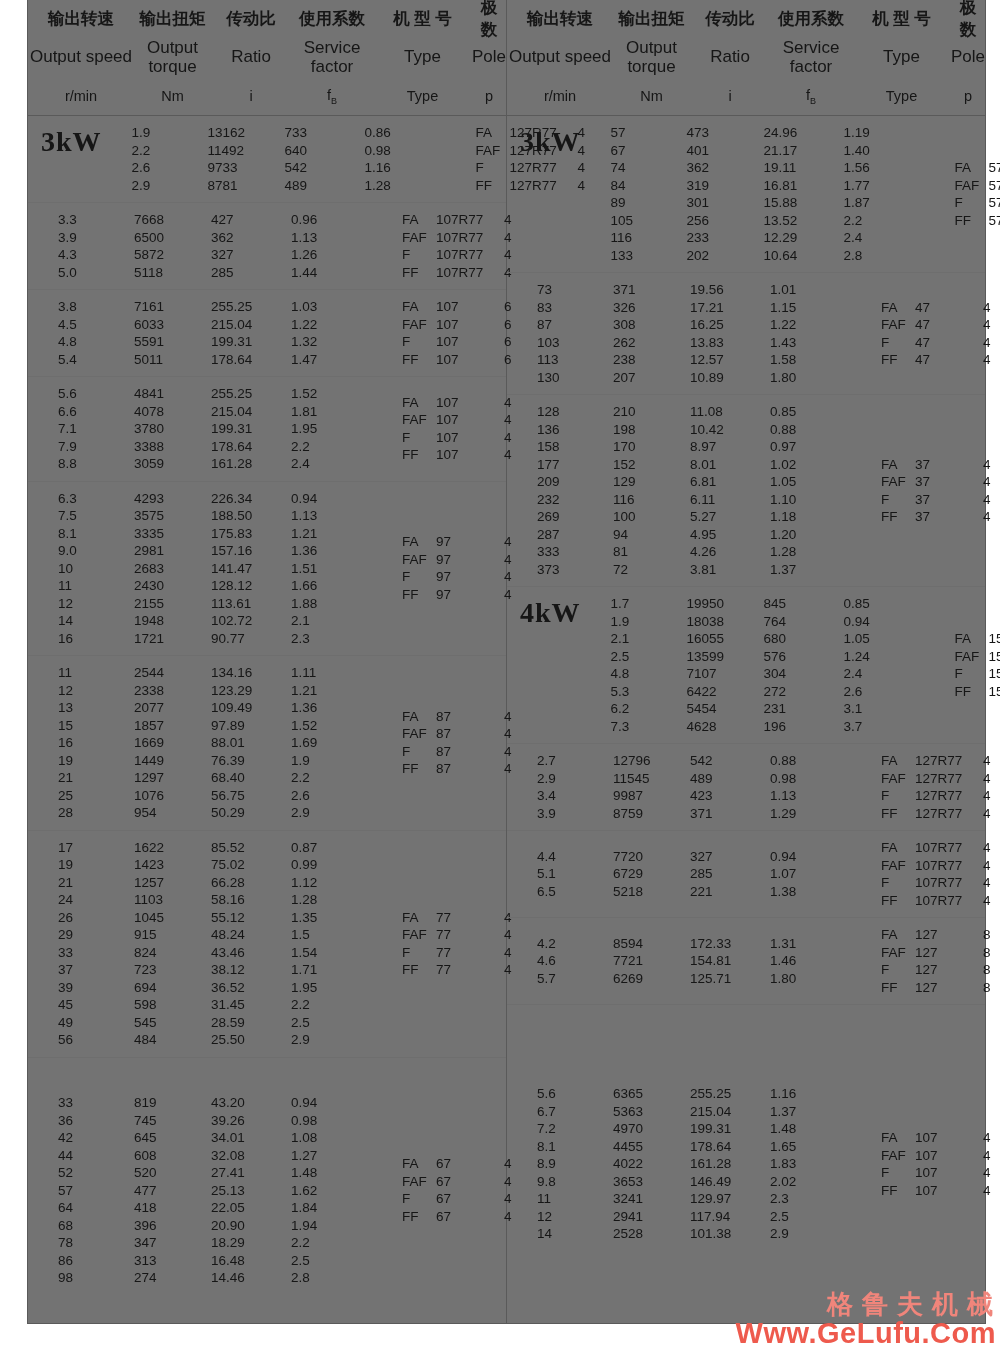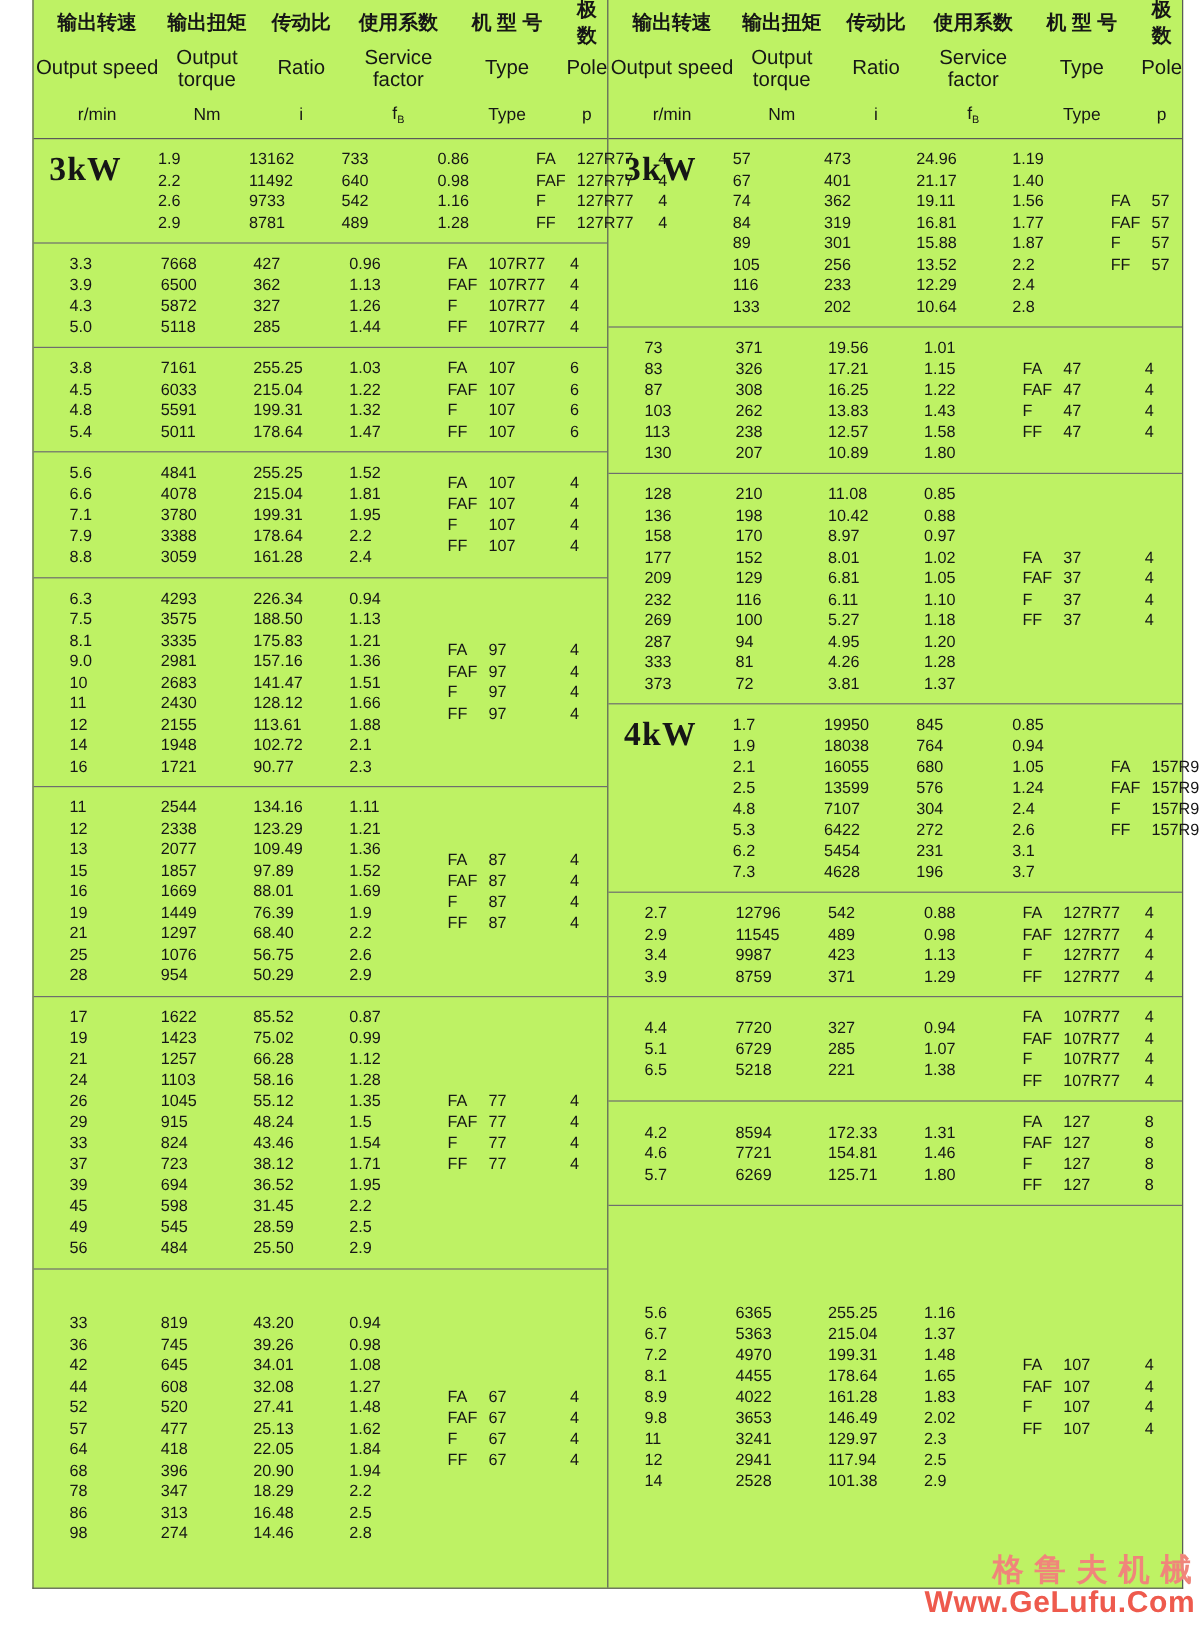--- a/index.html
+++ b/index.html
@@ -1,50 +1,50 @@
 <!DOCTYPE html>
 <html><head>
 <meta charset="utf-8">
 <style>
   html,body{margin:0;padding:0;background:#fff;}
   .page{position:relative;width:1000px;height:1367px;background:#ffffff;overflow:hidden;
         color:#161616;font-family:"Liberation Sans","DejaVu Sans",sans-serif;}
   .table{position:absolute;left:27px;top:0;width:957px;height:1323px;
          border-left:1px solid #5a5a5a;border-right:1px solid #5a5a5a;border-bottom:1px solid #5a5a5a;
-         display:flex;background:#bef264;}
+         display:flex;background:#737373;}
   .half{flex:1;display:flex;flex-direction:column;min-width:0;}
   .half.first{border-right:1px solid #5a5a5a;}
   
   .hdr{height:115px;border-bottom:1px solid #5a5a5a;display:flex;flex-direction:column;flex:none;}
   .hrow{display:flex;}
   .hrow-zh{height:28px;align-items:center;font-weight:bold;font-size:16.5px;padding-top:5px;}
   .hrow-en{flex:1;align-items:center;font-size:17px;line-height:1.12;}
   .hrow-unit{height:30px;align-items:center;font-size:14.5px;padding-bottom:4px;}
   .hcell{text-align:center;}
   .w0{width:106px;}.w1{width:77px;}.w2{width:80px;}.w3{width:82px;}.w4{width:99px;}.w5{flex:1;}
   sub.fb{font-size:9px;}
   
   .groups{flex:1;display:flex;flex-direction:column;min-height:0;}
   .grp{display:flex;padding:8px 0;flex:none;}
   .grp.sep{border-top:1px solid #6e6e6e;}
   .grp.grow{flex:1;}
   .pw{font-family:"Liberation Serif","DejaVu Serif",serif;font-weight:bold;font-size:28px;
       height:38px;line-height:36px;padding-left:13px;letter-spacing:1px;}
-  .gbody{display:flex;flex:1;}
+  .gbody{display:flex;flex:1;gap:29px;}
   .rows{display:flex;flex-direction:column;justify-content:center;}
   .r{display:flex;height:17.5px;line-height:17.5px;font-size:13.5px;}
   .c0{width:106px;padding-left:30px;box-sizing:border-box;}
   .c1{width:77px;}.c2{width:80px;}.c3{width:82px;}
   .types{flex:1;display:flex;flex-direction:column;justify-content:center;}
   .t{display:flex;height:17.5px;line-height:17.5px;font-size:13.5px;}
   .tp{width:34px;}.ts{width:68px;}.tpl{width:30px;}
   
   .wm{position:absolute;right:4px;bottom:18px;text-align:right;z-index:5;line-height:1.08;}
   .wm1{font-size:26px;font-weight:bold;color:#f0857b;letter-spacing:9px;margin-right:-6px;}
-  .wm2{font-size:25px;font-weight:bold;color:#ee5a4d;letter-spacing:0.5px;}
+  .wm2{font-size:29px;font-weight:bold;color:#ee5a4d;letter-spacing:0.5px;}
 </style>
 </head>
 <body>
 
 <div class="page">
   <div class="table">
     <div class="half first">
         <div class="hdr">
           <div class="hrow hrow-zh">
             <div class="hcell w0">输出转速</div>

